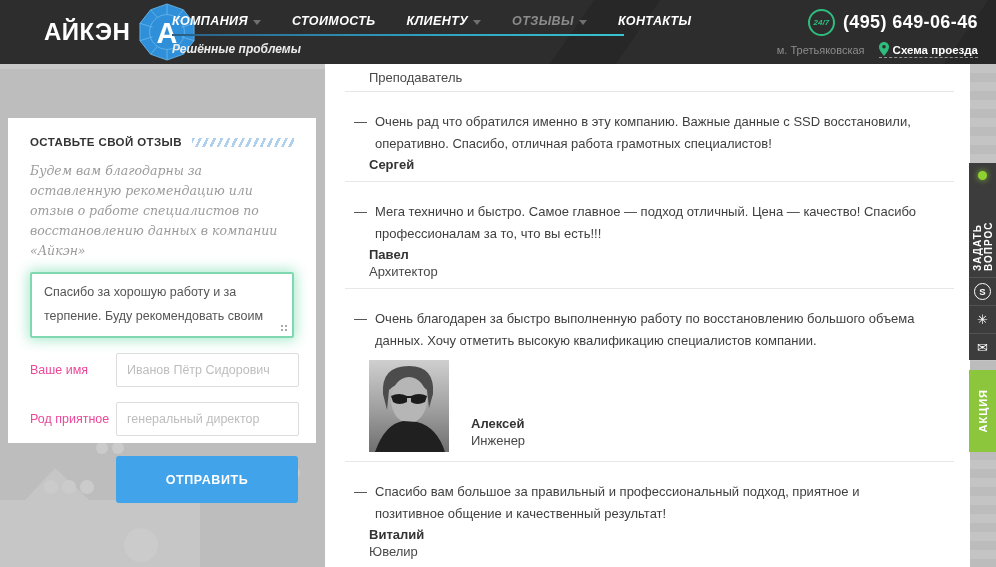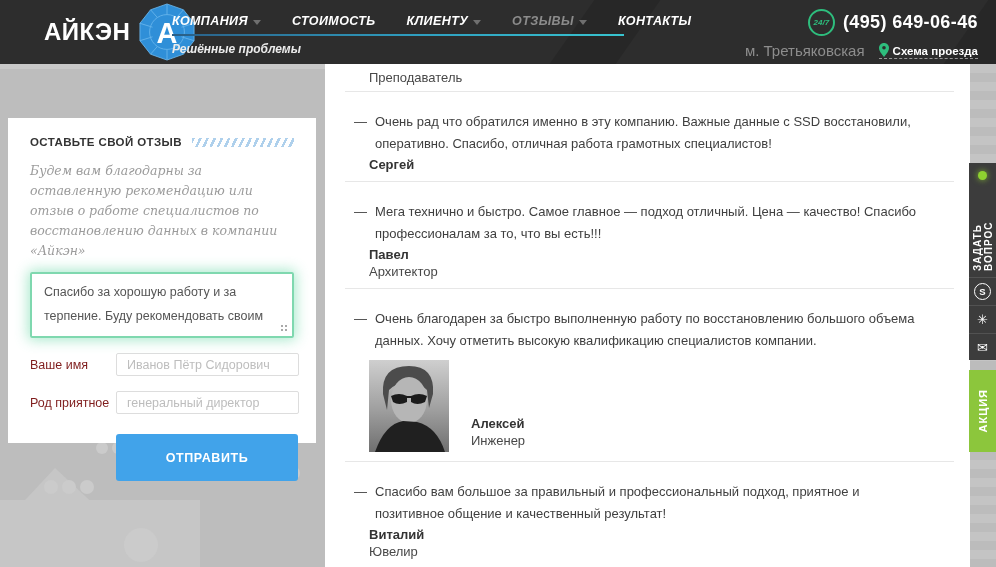--- a/index.html
+++ b/index.html
@@ -33,42 +33,42 @@
   .cta{position:absolute;left:634px;top:0;width:116px;height:64px;text-align:center;z-index:2;cursor:pointer;}
   .cta-icon{margin:7px auto 2px;width:26px;height:26px;}
   .cta-label{display:inline-block;color:#fff;font-size:11.5px;font-weight:bold;font-style:italic;
              letter-spacing:.3px;border-bottom:1px dashed rgba(255,255,255,.45);padding-bottom:2px;}
   .contact{position:absolute;right:18px;top:9px;z-index:2;}
   .phone-row{display:flex;align-items:center;gap:8px;justify-content:flex-end;}
   .badge247{width:23px;height:23px;border:2px solid #2ebd7d;border-radius:50%;color:#2ebd7d;
             font-size:8px;font-weight:bold;font-style:italic;display:flex;align-items:center;justify-content:center;}
   .phone{color:#fff;font-size:18px;font-weight:bold;letter-spacing:.4px;}
   .metro-row{margin-top:6px;display:flex;align-items:center;gap:14px;justify-content:flex-end;}
-  .metro{color:#8d8d8d;font-size:15px;}
+  .metro{color:#8d8d8d;font-size:11px;}
   .map-link{display:flex;align-items:flex-end;gap:4px;color:#fff;font-size:11.5px;font-weight:bold;
             border-bottom:1px dashed rgba(255,255,255,.5);padding-bottom:1px;cursor:pointer;}
 
   
   .form-panel{position:absolute;left:8px;top:118px;width:308px;height:325px;background:#fff;z-index:10;
               box-sizing:border-box;padding:18px 22px;}
   .form-title-row{display:flex;align-items:center;gap:10px;}
   .form-title{font-size:11.5px;font-weight:bold;color:#333;letter-spacing:.4px;white-space:nowrap;}
   .title-stripes{flex:1;height:9px;
       background:repeating-linear-gradient(115deg,#aed0ec 0 2.5px,transparent 2.5px 6.5px);}
   .form-desc{margin-top:13px;font-family:"DejaVu Serif",serif;font-style:italic;font-size:12.5px;
              color:#9b9b9b;line-height:1.6;}
   .textarea-wrap{position:relative;margin-top:11px;}
   .review-textarea{width:100%;box-sizing:border-box;height:66px;border:2px solid #7fd8af;border-radius:2px;
       box-shadow:0 0 13px 2px rgba(64,206,141,.45);padding:6px 12px;resize:none;outline:none;display:block;
       font:12.5px/1.95 "Liberation Sans",sans-serif;color:#555;background:#fff;}
   .resize-grip{position:absolute;right:5px;bottom:6px;width:9px;height:8px;
       background-image:radial-gradient(#a9a9a9 1px,transparent 1.3px);background-size:4px 4px;}
   .form-row{margin-top:15px;display:flex;align-items:center;}
-  .form-label{width:86px;font-size:12.5px;color:#7f1d1d;flex:none;}
-  .form-input{flex:1;height:23px;border:1px solid #ddd;border-radius:2px;padding:0 10px;font-size:12.5px;
+  .form-label{width:86px;font-size:12.5px;color:#ec4899;flex:none;}
+  .form-input{flex:1;height:23px;border:1px solid #ddd;border-radius:2px;padding:16px 10px;font-size:12.5px;
       color:#555;box-sizing:border-box;outline:none;font-family:"Liberation Sans",sans-serif;}
   .form-input::placeholder{color:#bdbdbd;}
   .submit-btn{margin:20px 0 0 86px;width:182px;height:47px;background:#41a3ea;border:none;border-radius:3px;
       color:#fff;font-weight:bold;font-size:12.5px;letter-spacing:.6px;cursor:pointer;
       font-family:"Liberation Sans",sans-serif;}
 
   
   .reviews-panel{position:absolute;left:325px;top:64px;width:645px;height:503px;background:#fff;z-index:10;
       box-sizing:border-box;padding:4px 40px 0 44px;overflow:hidden;}
   .partial-occ{font-size:13px;color:#484848;padding-top:2px;}

